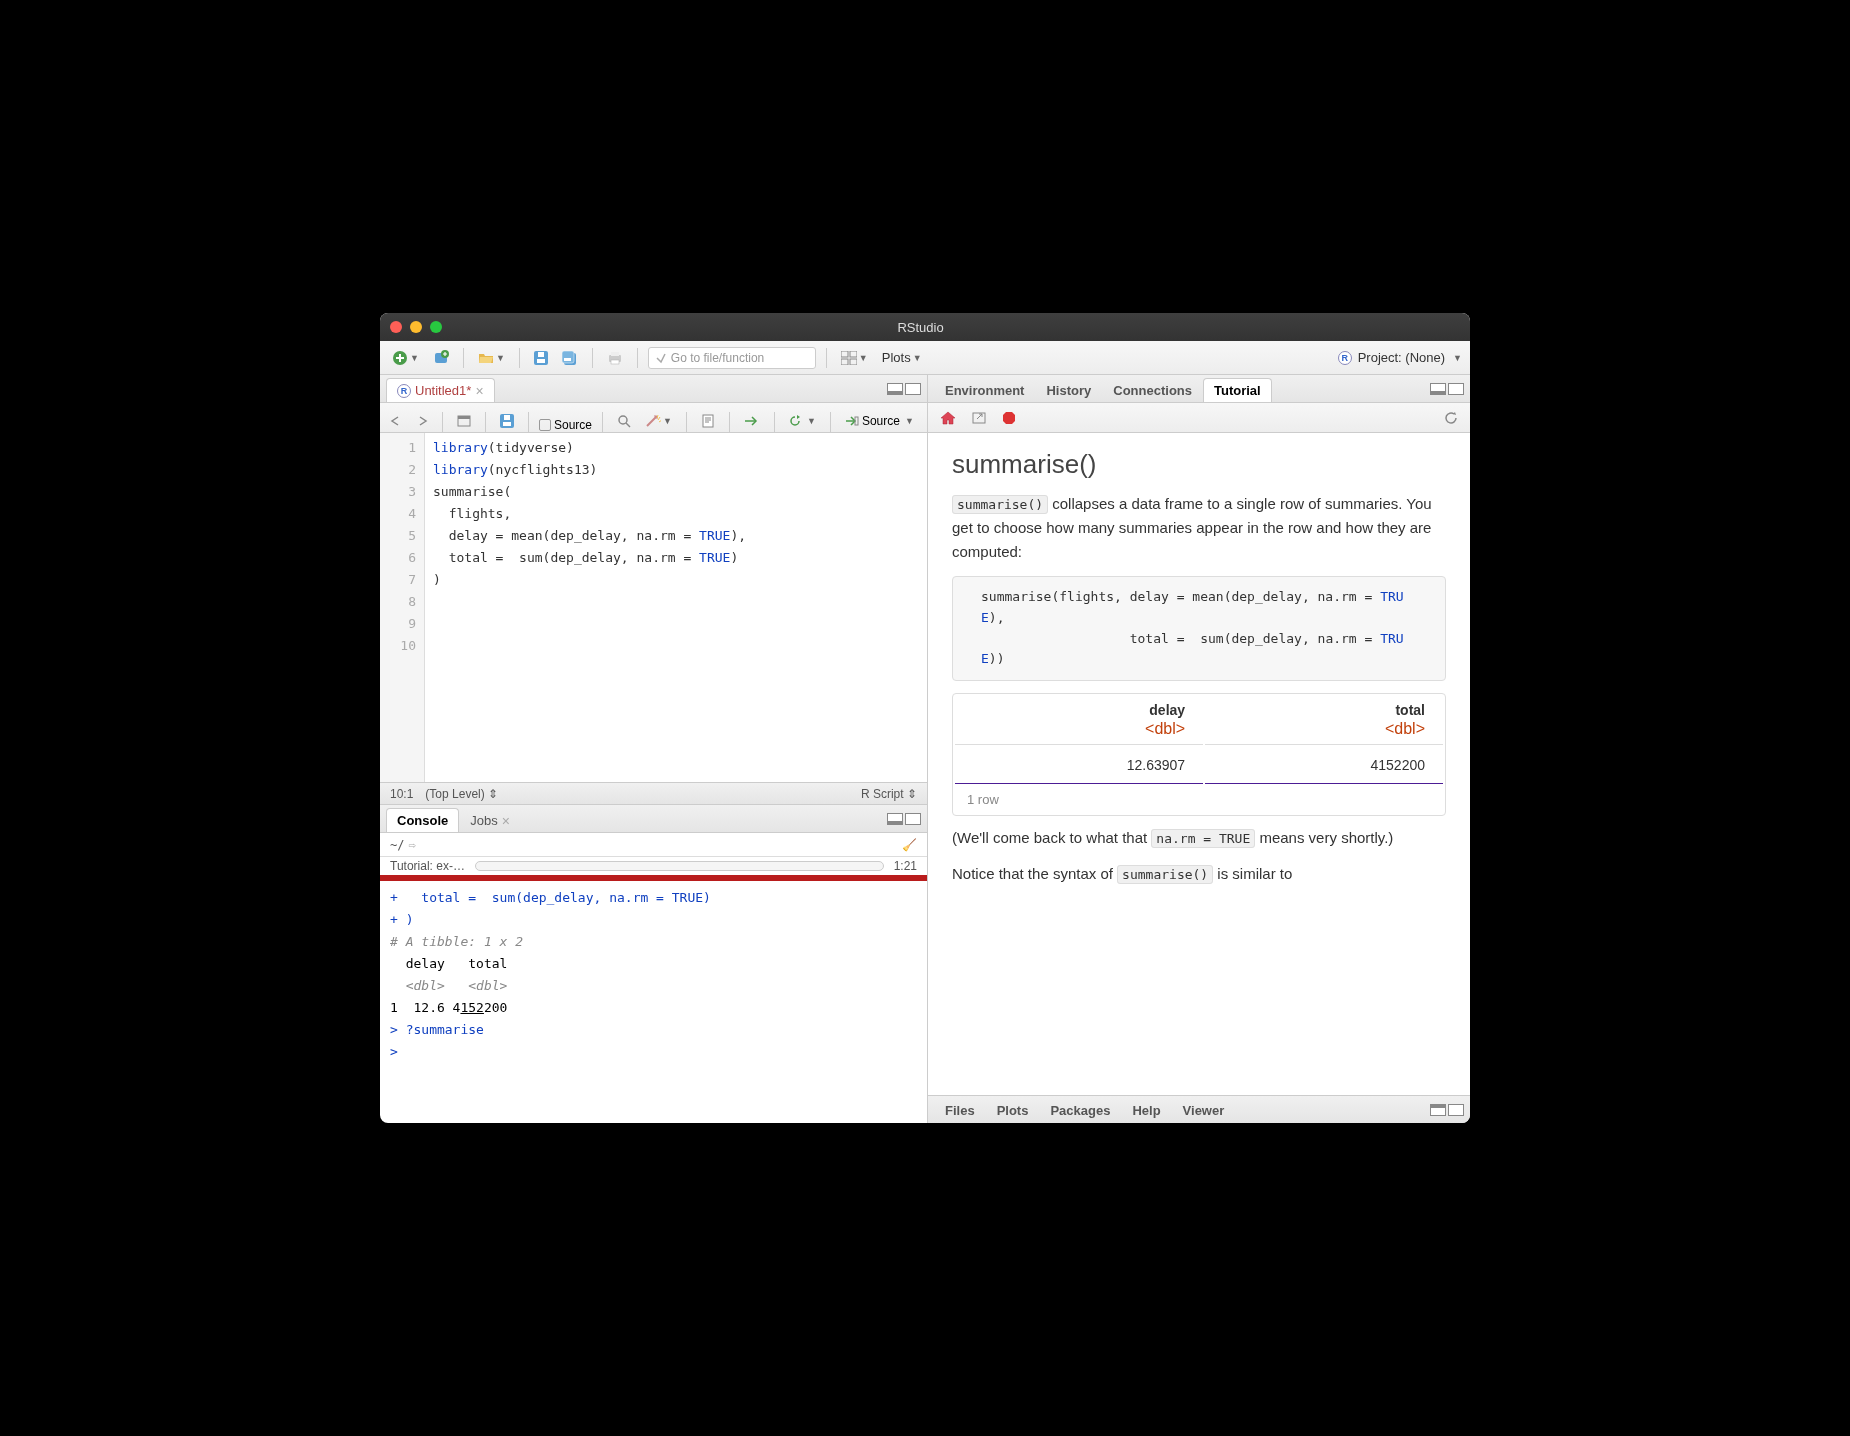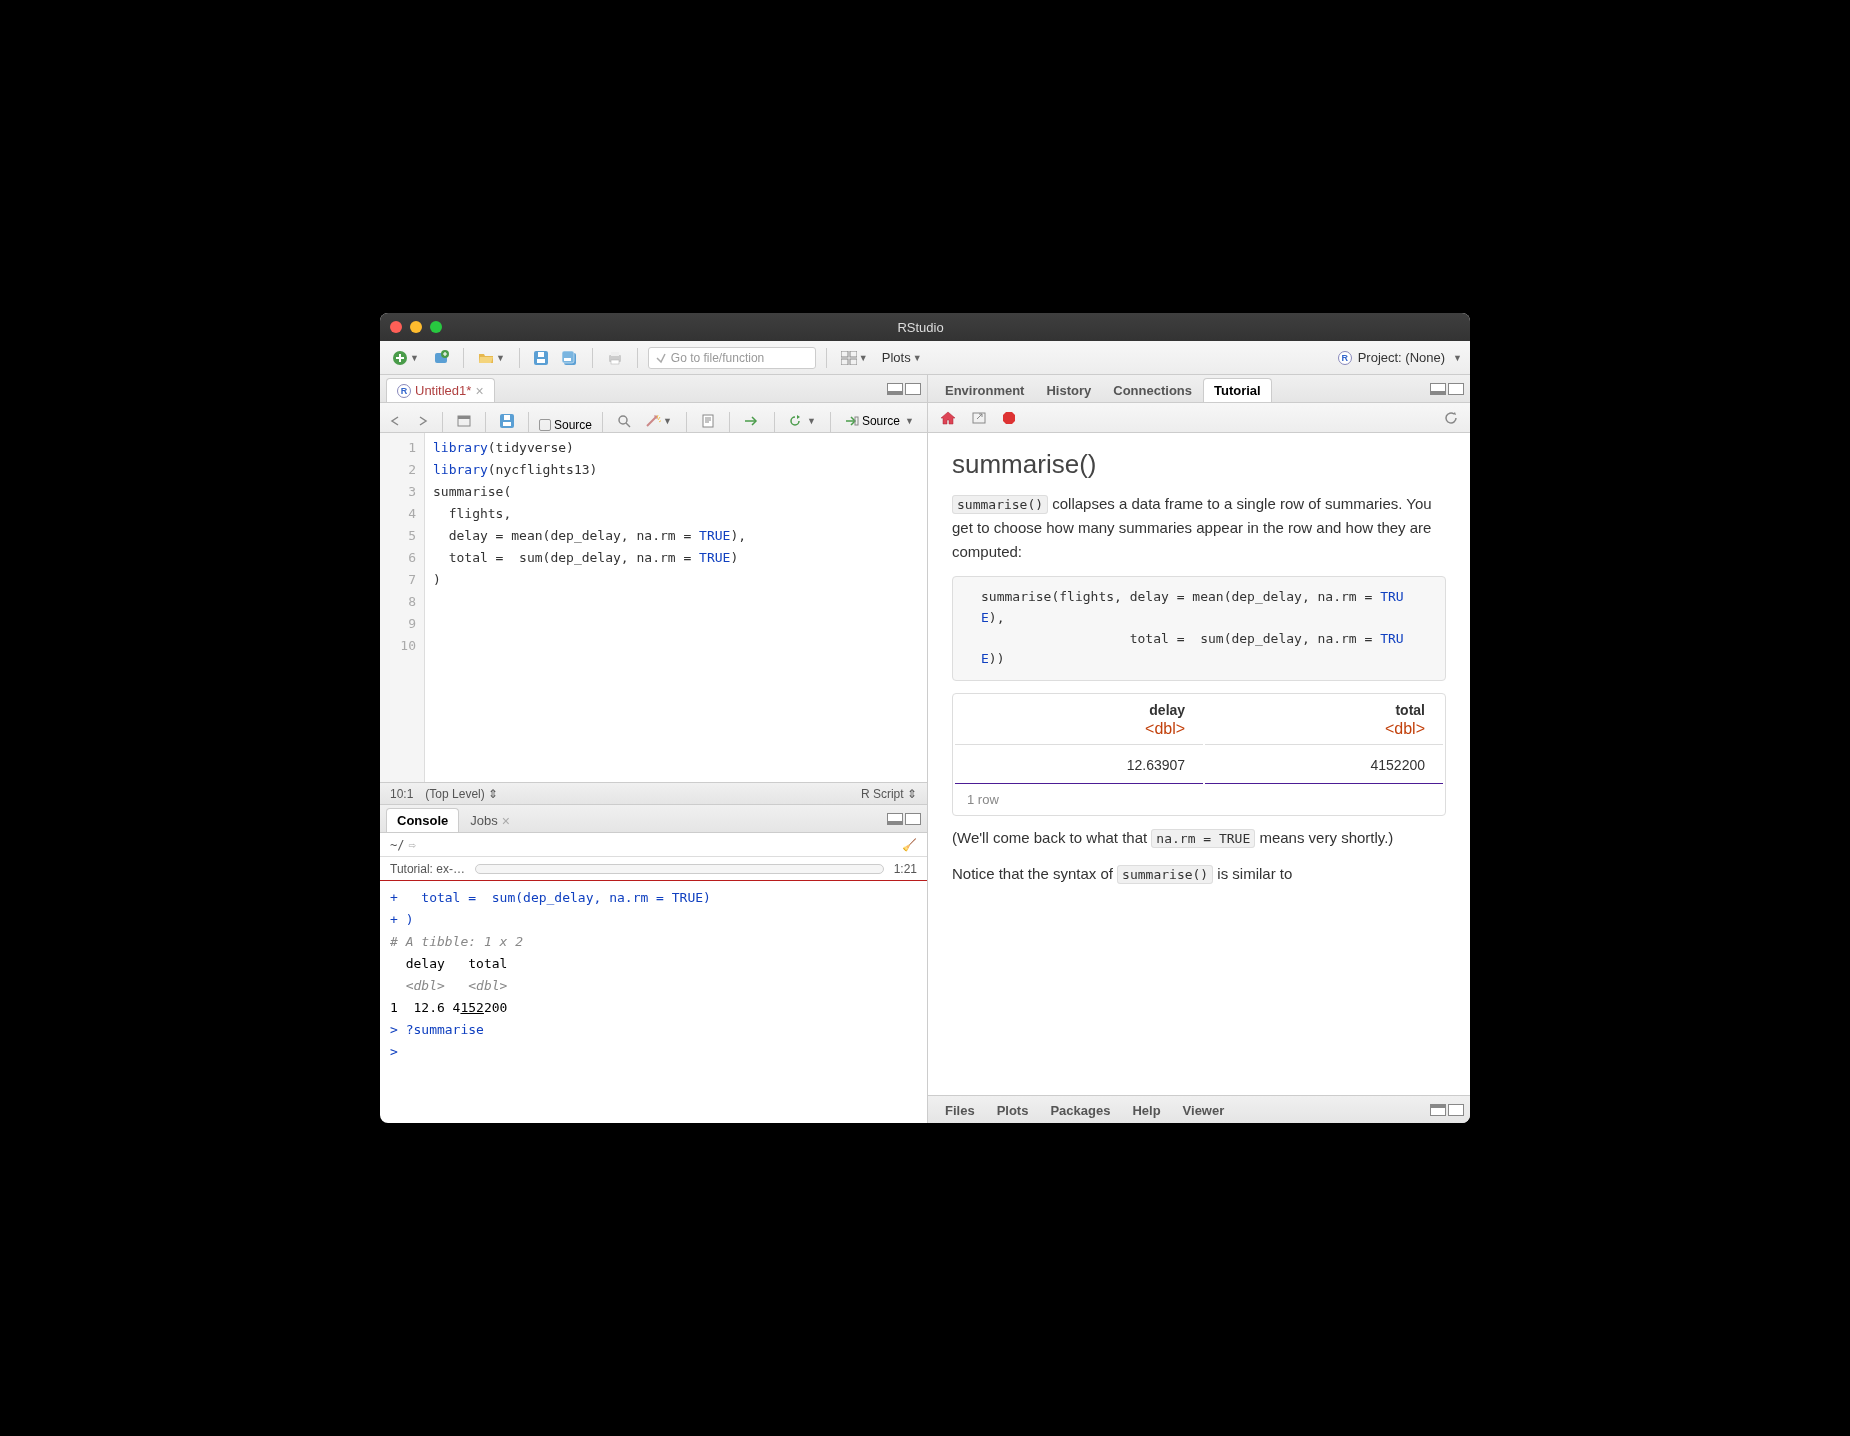--- a/index.html
+++ b/index.html
@@ -32,21 +32,21 @@
 .srctool { height: 30px; background: linear-gradient(#f7f7f7,#ededed); border-bottom: 1px solid #ccc; display: flex; align-items: flex-end; padding: 0 6px; gap: 6px; }
 .editor { flex: 1; background: #fff; display: flex; font-family: Menlo, Monaco, monospace; font-size: 13px; line-height: 22px; overflow: hidden; }
 .gutter { width: 45px; background: #f5f5f5; color: #aaa; text-align: right; padding: 4px 8px 4px 0; border-right: 1px solid #ddd; }
 .code { flex: 1; padding: 4px 8px; white-space: pre; color: #333; }
 .code .kw { color: #1040c0; }
 .code .tr { color: #1040c0; }
 .statusbar { height: 22px; background: linear-gradient(#f0f0f0,#e5e5e5); border-top: 1px solid #ccc; display: flex; align-items: center; padding: 0 10px; font-size: 12px; color: #555; }
 .statusbar .right { margin-left: auto; }
 .console { flex: 1; display: flex; flex-direction: column; }
 .conspath { height: 24px; border-bottom: 1px solid #ddd; display: flex; align-items: center; padding: 0 10px; font-size: 12px; color: #555; font-family: Menlo, monospace; }
-.tutline { height: 24px; border-bottom: 1px solid #b91c1c; display: flex; align-items: center; padding: 0 10px; font-size: 12px; color: #555; }
+.tutline { height: 24px; border-bottom: 6px solid #b91c1c; display: flex; align-items: center; padding: 0 10px; font-size: 12px; color: #555; }
 .tutprog { flex: 1; height: 10px; border: 1px solid #ccc; border-radius: 5px; margin: 0 10px; background: #f5f5f5; }
 .consbody { flex: 1; padding: 6px 10px; font-family: Menlo, Monaco, monospace; font-size: 13px; line-height: 22px; white-space: pre; overflow: hidden; }
 .consbody .pr { color: #1040c0; }
 .consbody .cm { color: #888; font-style: italic; }
 .consbody .it { color: #888; font-style: italic; }
 .tutpane { flex: 1; display: flex; flex-direction: column; overflow: hidden; }
 .tuttool { height: 30px; background: linear-gradient(#f7f7f7,#ededed); border-bottom: 1px solid #ccc; display: flex; align-items: center; padding: 0 8px; gap: 8px; }
 .tutbody { flex: 1; padding: 16px 24px; overflow: hidden; font-size: 15px; color: #333; font-family: -apple-system, "Helvetica Neue", Arial, sans-serif; }
 .tutbody h2 { font-weight: 300; font-size: 26px; color: #444; margin-bottom: 12px; }
 .tutbody p { line-height: 1.6; margin-bottom: 12px; }

